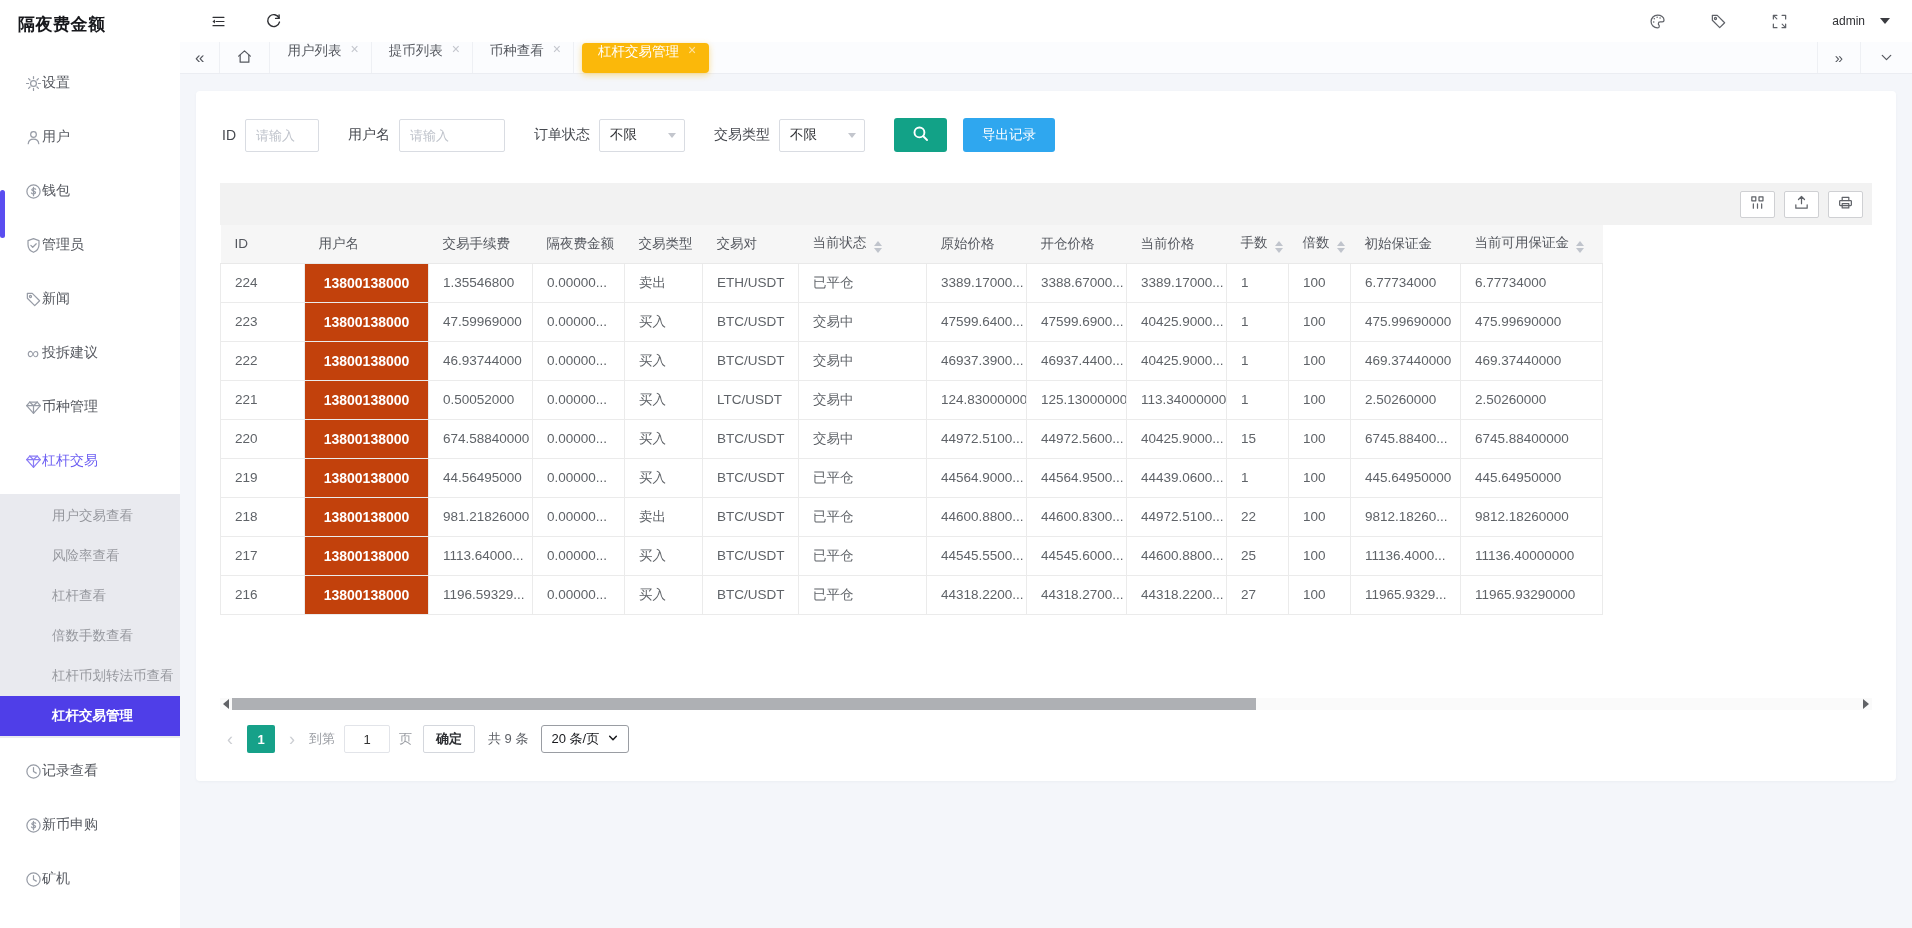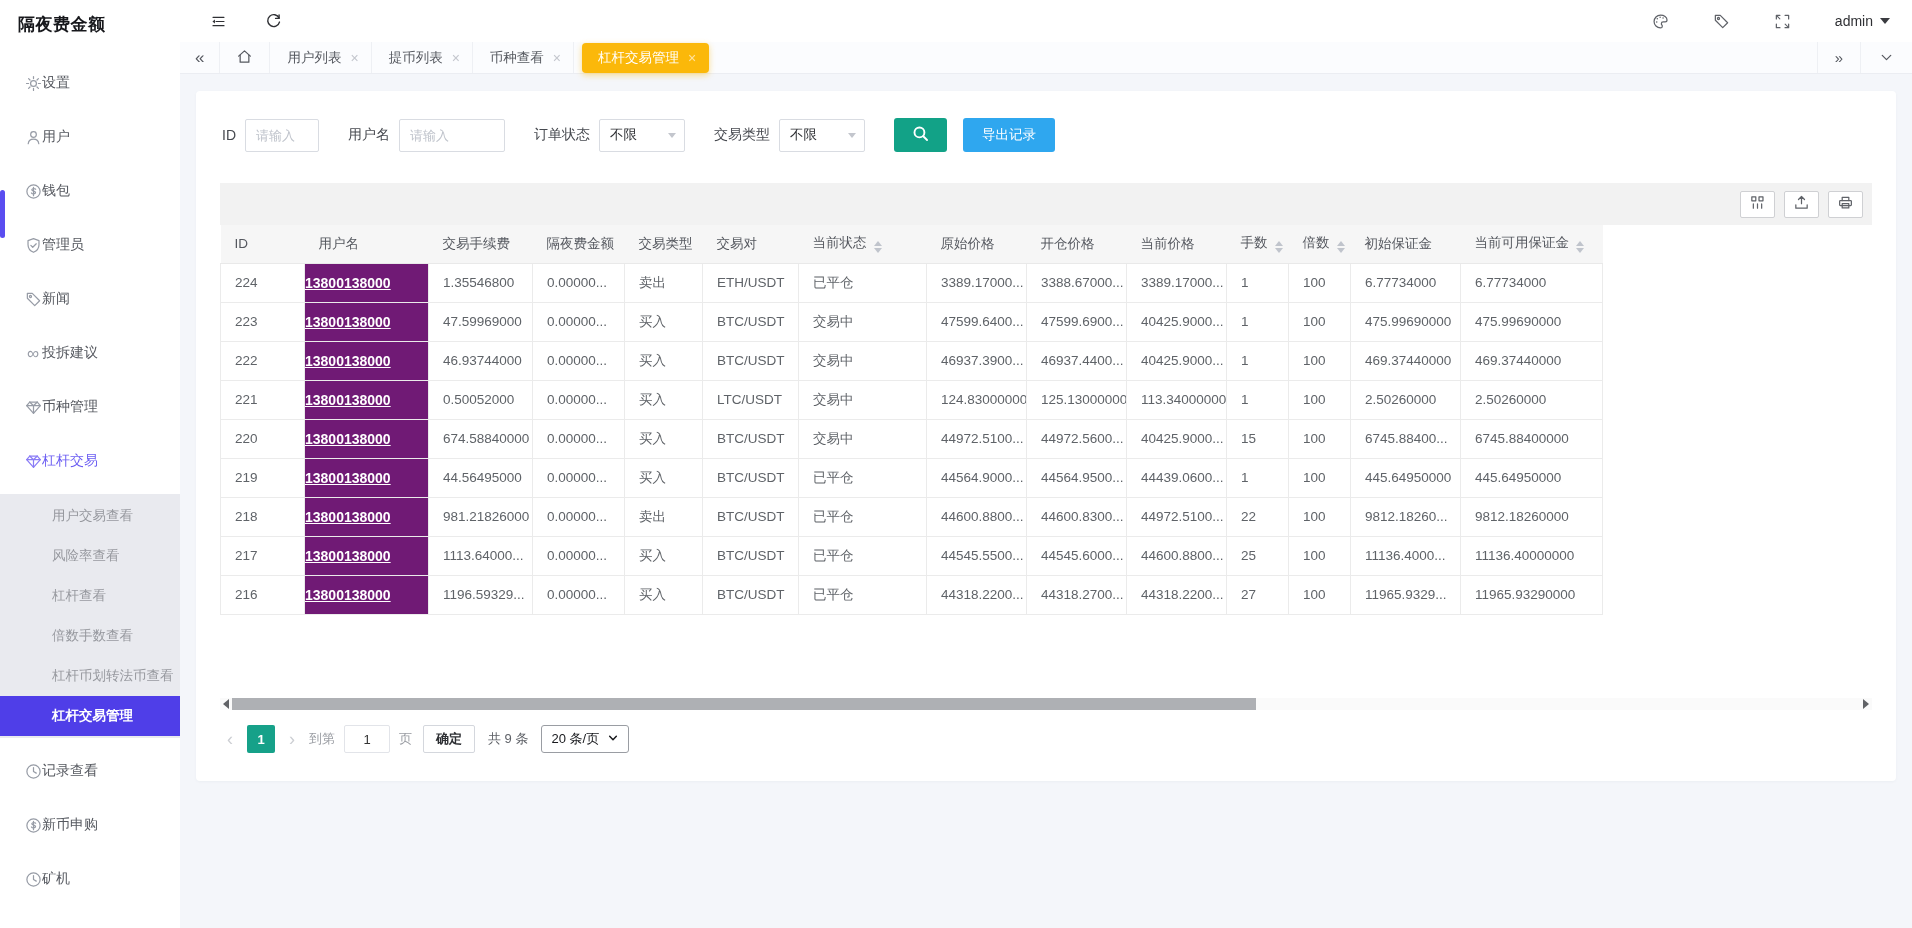--- a/index.html
+++ b/index.html
@@ -20,28 +20,28 @@
   .submenu-item.active { background:#4f3ee8; color:#fff; font-weight:bold; }
   .tglyph { font-size:17px; line-height:1; }
 
   
   .main { flex:1; min-width:0; display:flex; flex-direction:column; }
   .topbar { height:42px; background:#fff; display:flex; align-items:center; padding:0 22px 0 30px; gap:38px; flex-shrink:0; }
   .topbar .icon-btn { color:#2f3034; display:flex; align-items:center; cursor:pointer; }
   .topbar .spacer { flex:1; }
   .topbar .right { display:flex; align-items:center; gap:44px; }
   .topbar .right .icon-btn { color:#5f6268; }
-  .admin { display:flex; align-items:center; gap:7px; color:#2f3034; cursor:pointer; font-size:14px; }
+  .admin { display:flex; align-items:center; gap:15px; color:#2f3034; cursor:pointer; font-size:12px; }
   .tri-dn { width:0; height:0; border-left:5px solid transparent; border-right:5px solid transparent; border-top:6px solid #3a3b40; display:inline-block; }
 
   
   .tabbar { height:32px; background:#fbfcfe; border-bottom:1px solid #ebedf2; display:flex; align-items:center; flex-shrink:0; }
   .tab-ctrl { padding:0 15px; color:#55585f; font-size:17px; cursor:pointer; display:flex; align-items:center; height:100%; }
   .home-seg { padding:0 16px; height:100%; display:flex; align-items:center; border-left:1px solid #eef0f4; border-right:1px solid #eef0f4; color:#55585f; cursor:pointer; }
-  .tab { height:100%; display:flex; align-items:center; gap:9px; padding:0 12px 0 17px; color:#55585f; font-size:13.5px; border-right:1px solid #eef0f4; cursor:pointer; white-space:nowrap; }
+  .tab { height:100%; display:flex; gap:9px; padding:0 12px 0 17px; color:#55585f; font-size:13.5px; border-right:1px solid #eef0f4; cursor:pointer; white-space:nowrap; }
   .tab .x { color:#c3c6cd; font-size:14px; line-height:1; }
   .tab.active { background:#fbb80a; color:#fff; border-radius:4px; height:30px; margin:0 8px; border-right:none; box-shadow:0 2px 6px rgba(251,184,10,.45); padding:0 13px 0 16px; }
   .tab.active .x { color:#ffe2a0; }
   .tabbar .spacer { flex:1; }
   .tab-right { display:flex; align-items:center; height:100%; }
   .tab-right .seg { padding:0 17px; height:100%; display:flex; align-items:center; border-left:1px solid #eef0f4; color:#55585f; cursor:pointer; font-size:15px; }
 
   
   .content { flex:1; padding:17px 16px; }
   .card { background:#fff; border-radius:4px; box-shadow:0 1px 3px rgba(30,40,80,.04); padding:0 24px 22px; }
@@ -58,21 +58,21 @@
   .btn-export { height:34px; padding:0 19px; background:#2fa7ef; border:none; border-radius:3px; color:#fff; font-size:13.5px; cursor:pointer; font-family:inherit; }
 
   .toolbar-strip { margin-top:31px; background:#f2f2f2; height:42px; display:flex; align-items:center; justify-content:flex-end; gap:9px; padding:0 9px; }
   .tool-btn { width:35px; height:27px; background:#fff; border:1px solid #cfd0d3; border-radius:2px; display:flex; align-items:center; justify-content:center; color:#5f6268; cursor:pointer; }
 
   
   table { border-collapse:collapse; table-layout:fixed; font-size:13.5px; }
   thead th { height:38px; background:#f6f6f6; color:#55585f; font-weight:normal; text-align:left; padding:0 14px; border-bottom:1px solid #e9e9e9; white-space:nowrap; overflow:hidden; }
   tbody td { height:39px; color:#5f6368; padding:0 14px; border-bottom:1px solid #ebebeb; border-right:1px solid #ebebeb; white-space:nowrap; overflow:hidden; background:#fff; }
   tbody td:first-child { border-left:1px solid #ebebeb; }
-  td.user-cell { padding:0; background:#701a75; color:#fff; font-weight:bold; font-size:14px;text-decoration:underline; }
+  td.user-cell { padding:0; background:#c2410c; color:#fff; font-weight:bold; text-align:center; font-size:14px; }
   .sort { display:inline-flex; flex-direction:column; gap:2px; margin-left:7px; vertical-align:1px; cursor:pointer; }
   .sort i { display:block; width:0; height:0; border-left:4px solid transparent; border-right:4px solid transparent; }
   .sort .up { border-bottom:5px solid #c0c4cc; }
   .sort .dn { border-top:5px solid #c0c4cc; }
   .table-zone { min-height:473px; }
 
   
   .hscroll { height:12px; background:#fafafa; position:relative; display:flex; align-items:center; justify-content:space-between; padding:0 3px; }
   .hs-arrow { width:0; height:0; border-top:5px solid transparent; border-bottom:5px solid transparent; cursor:pointer; }
   .hs-left { border-right:6px solid #606266; }

